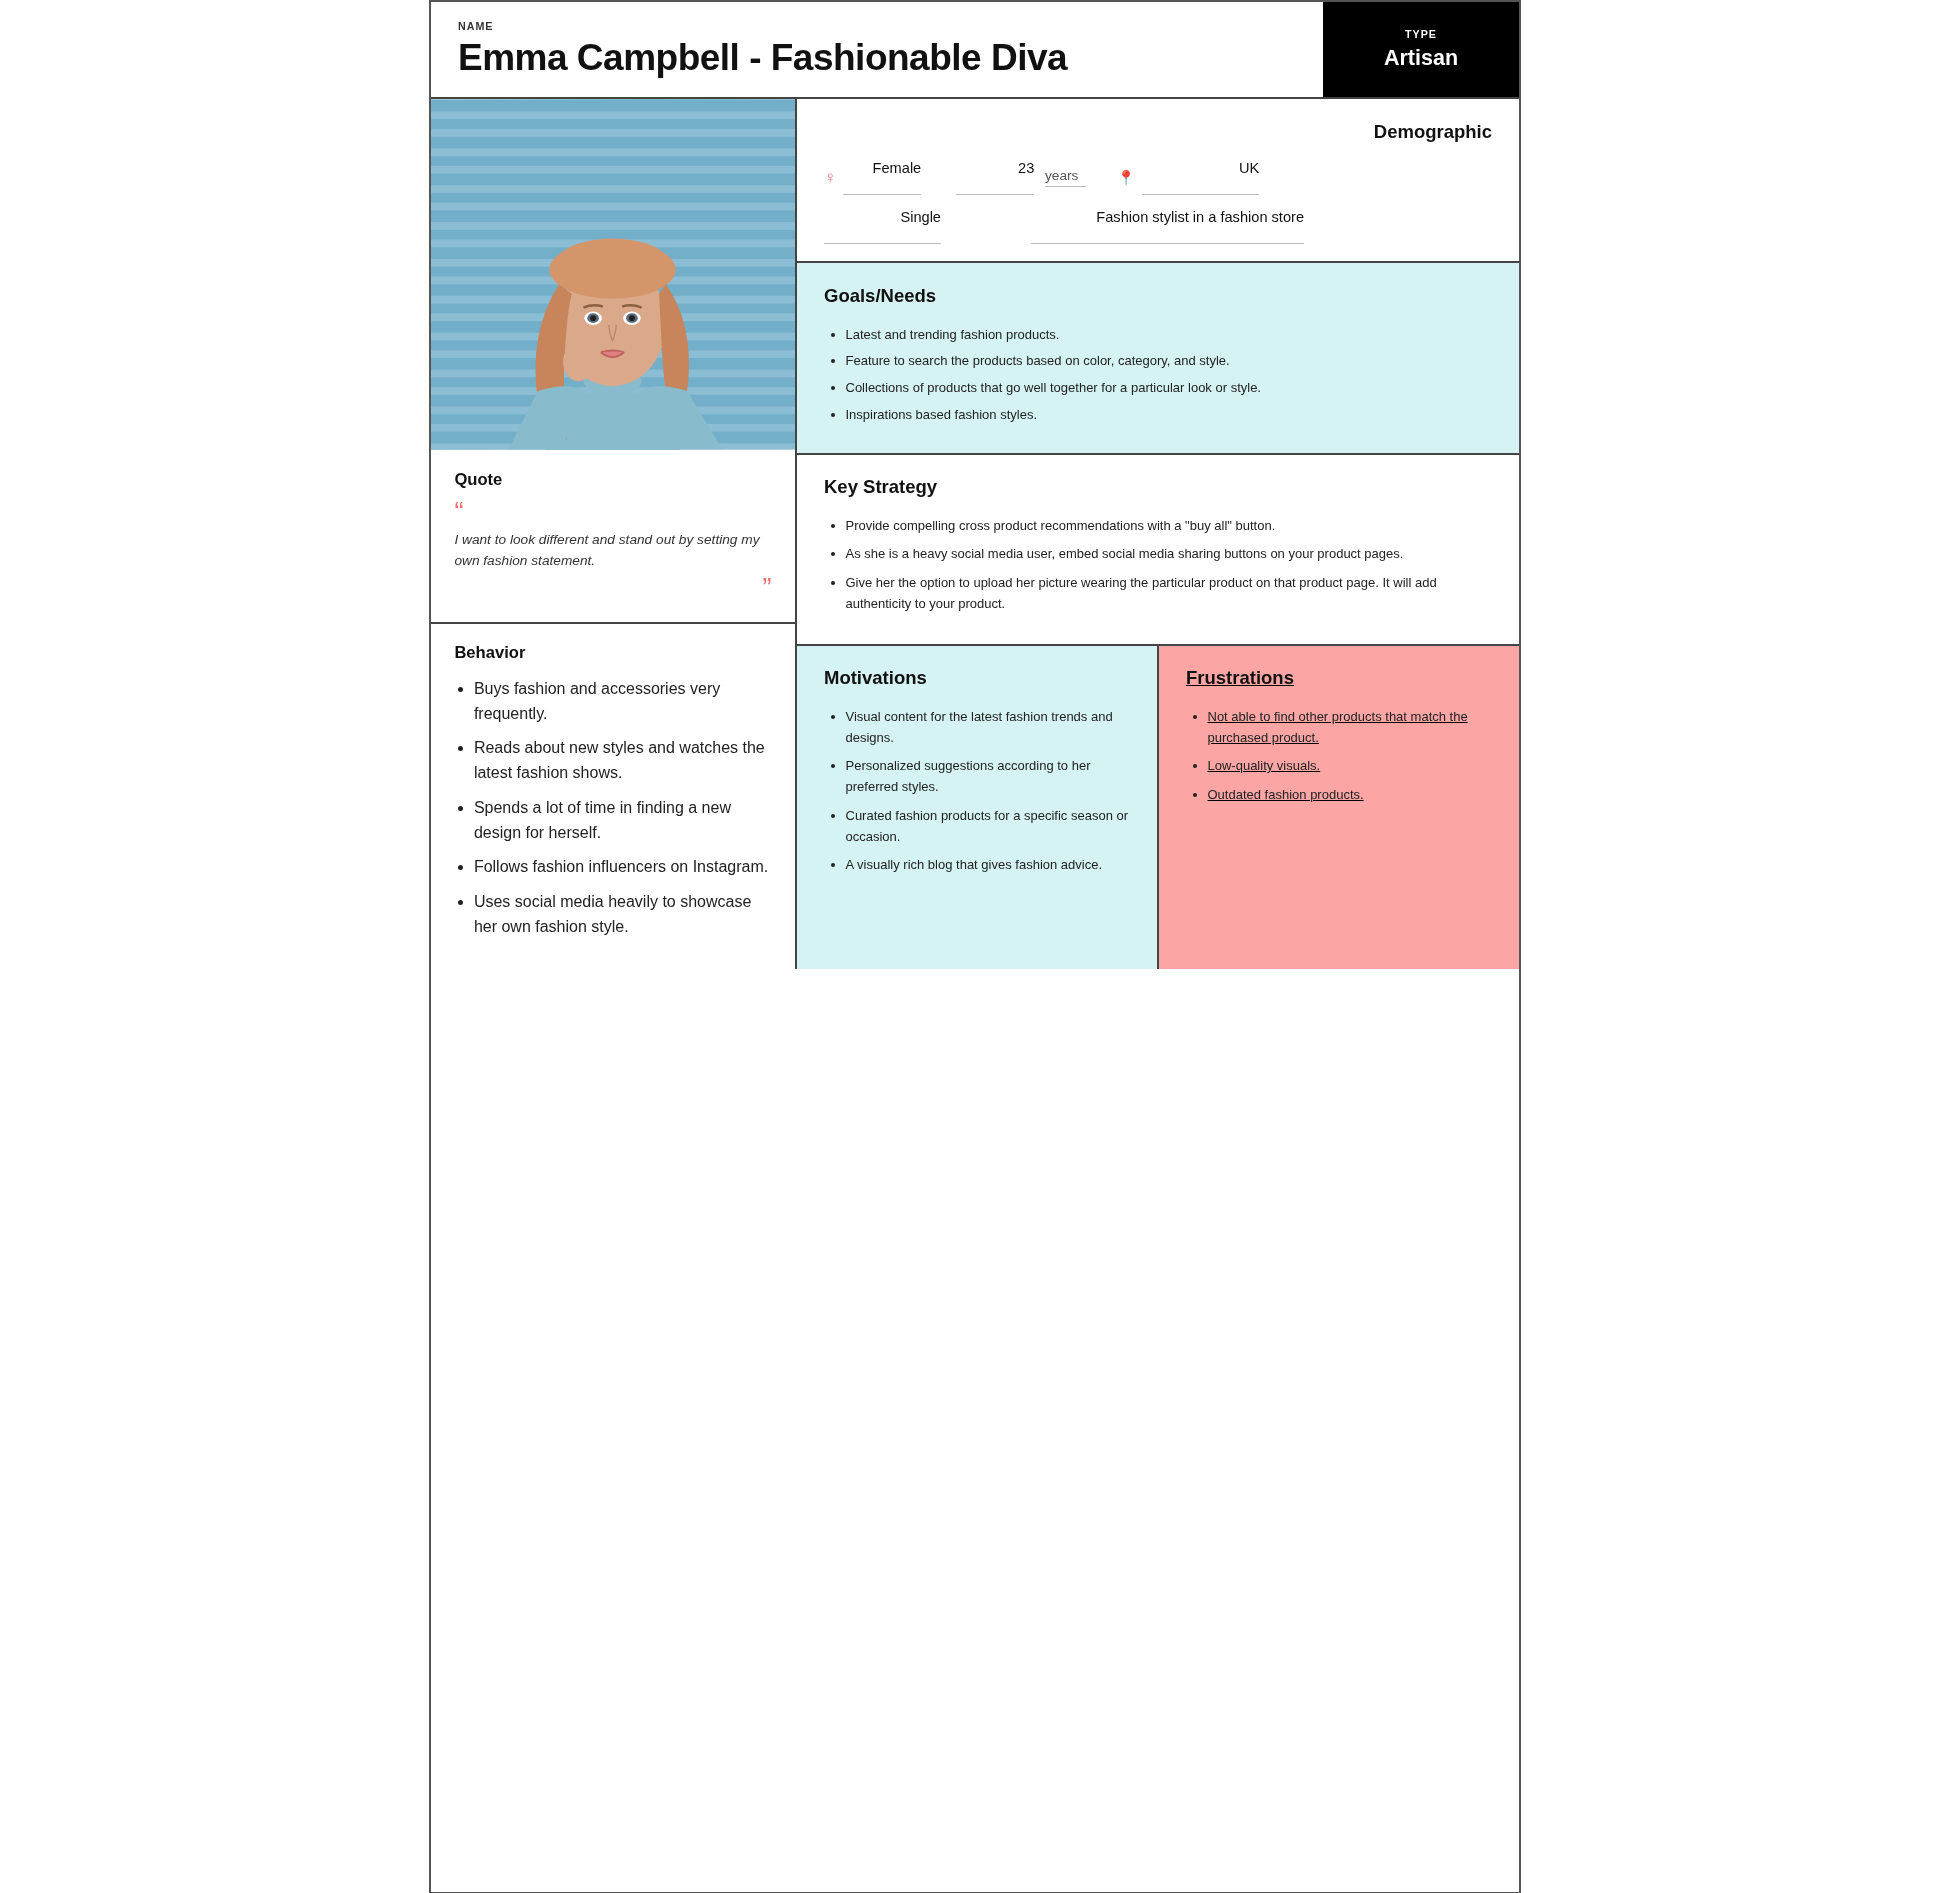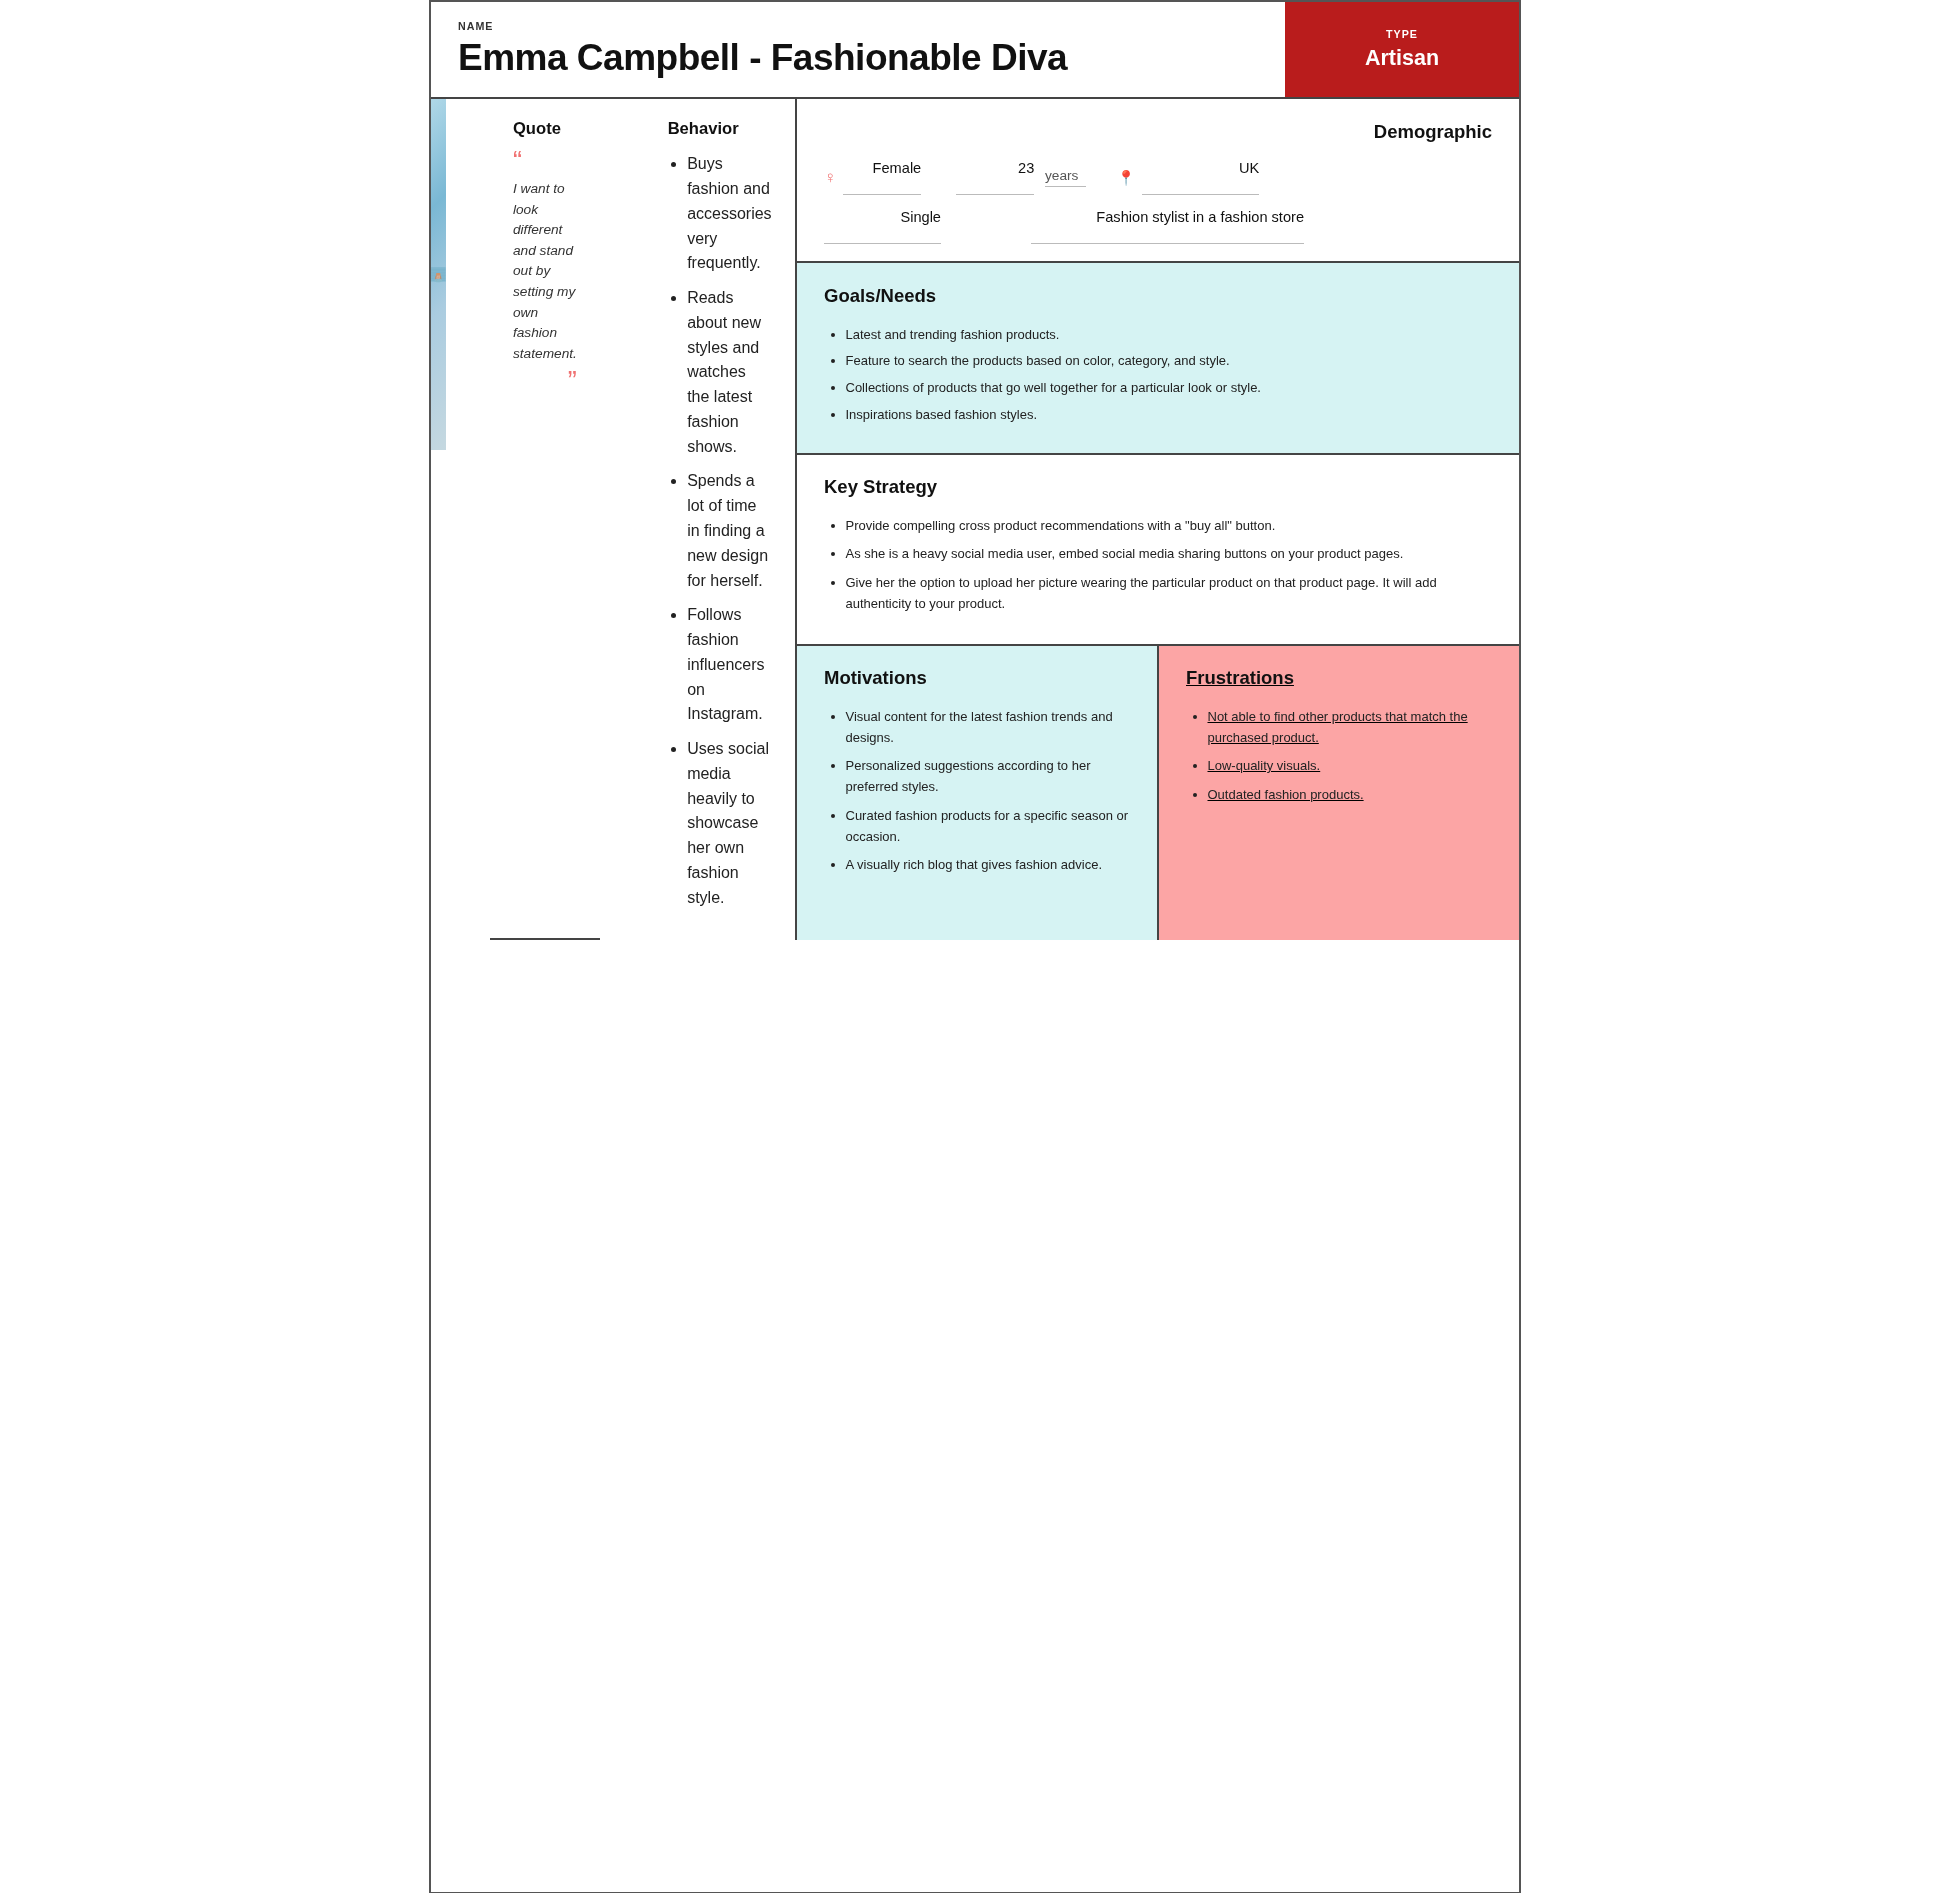--- a/index.html
+++ b/index.html
@@ -31,22 +31,22 @@
       text-transform: uppercase;
       margin-bottom: 5.9px;
     }
     .header-name-value {
       font-size: 37px;
       font-weight: 700;
       color: #111;
       letter-spacing: -0.5px;
     }
     .header-right {
-      width: 234px;
-      background: #b91c1c;
+      width: 196px;
+      background: #000000;
       display: flex;
       flex-direction: column;
       align-items: center;
       justify-content: center;
       padding: 17.6px 19.5px;
     }
     .header-type-label {
       font-size: 10.7px;
       font-weight: bold;
       color: #fff;
@@ -65,21 +65,21 @@
       display: flex;
       border-top: none;
     }
 
     
     .left-col {
       width: 366px;
       min-width: 366px;
       border-right: 2.9px solid #444;
       display: flex;
-      gap: 44px;
+      flex-direction: column;
     }
     .persona-photo {
       width: 100%;
       height: 351px;
       background: linear-gradient(135deg, #b0d8e8 0%, #7ab8d4 30%, #aacce0 60%, #c5d8e0 100%);
       display: flex;
       align-items: center;
       justify-content: center;
       overflow: hidden;
       position: relative;

